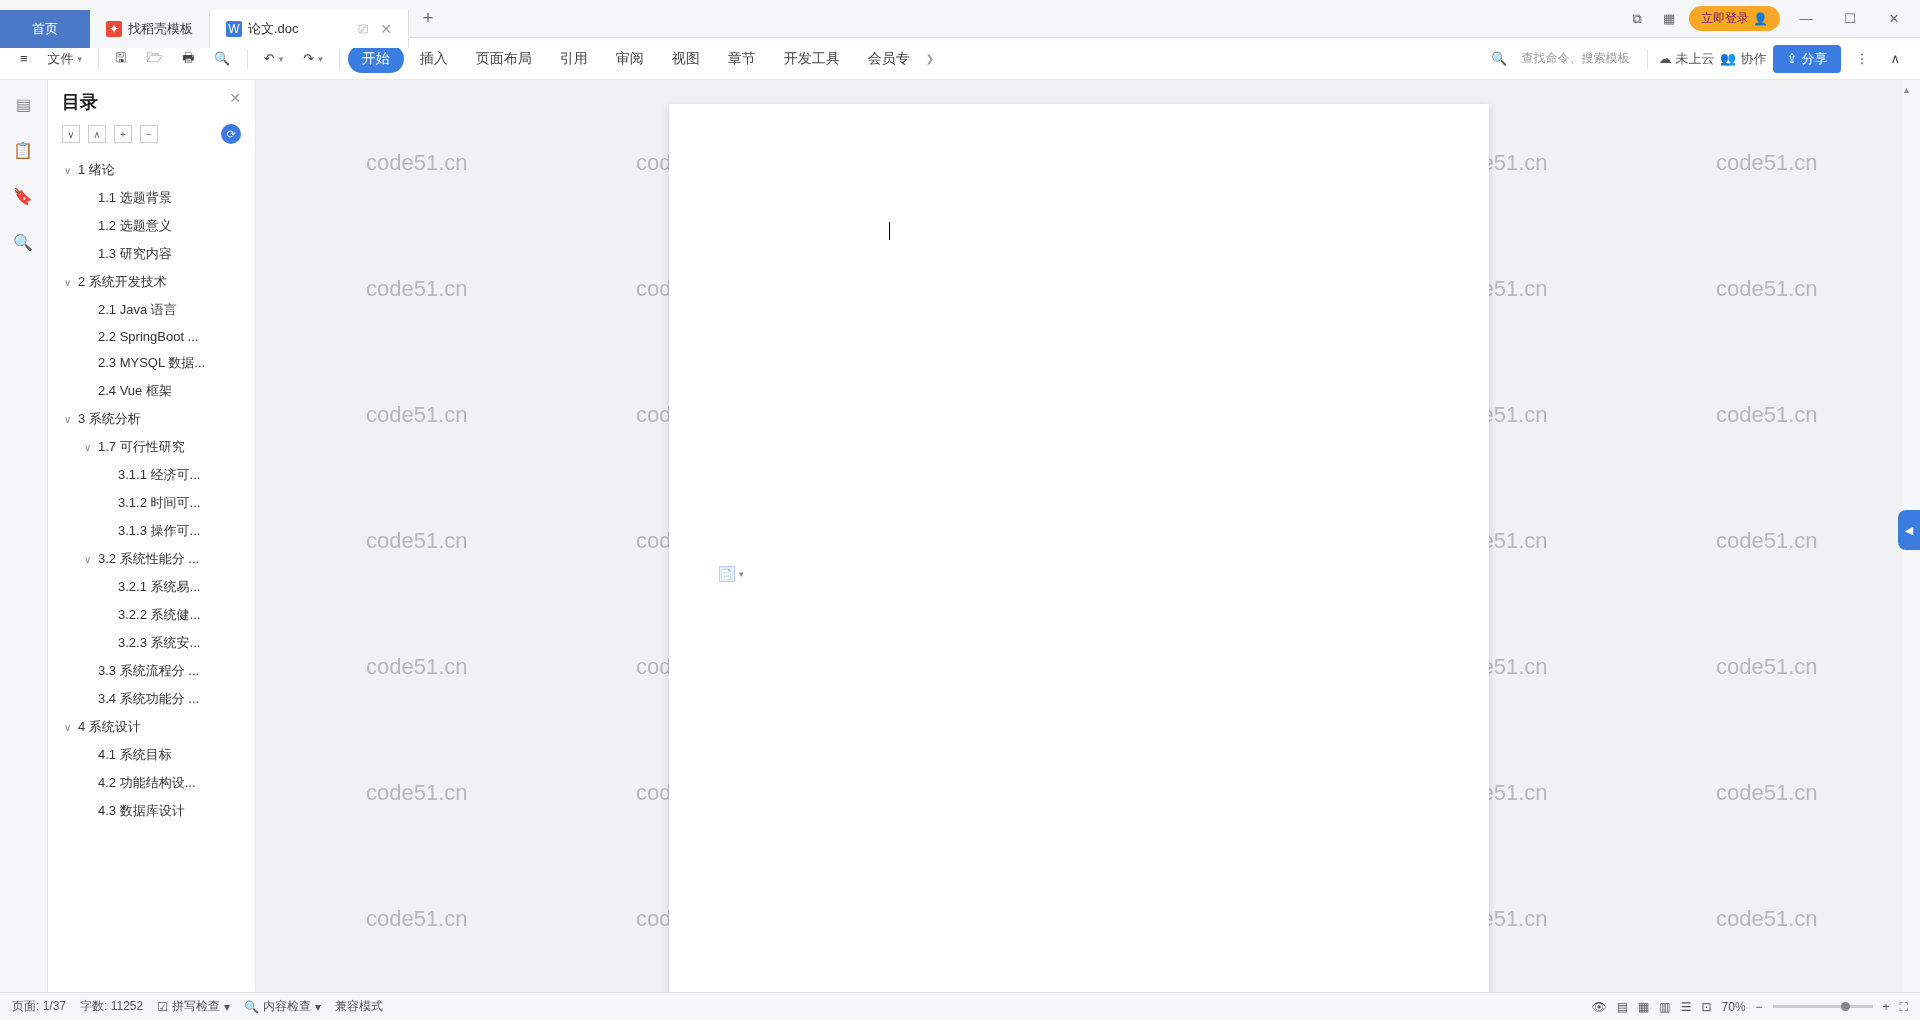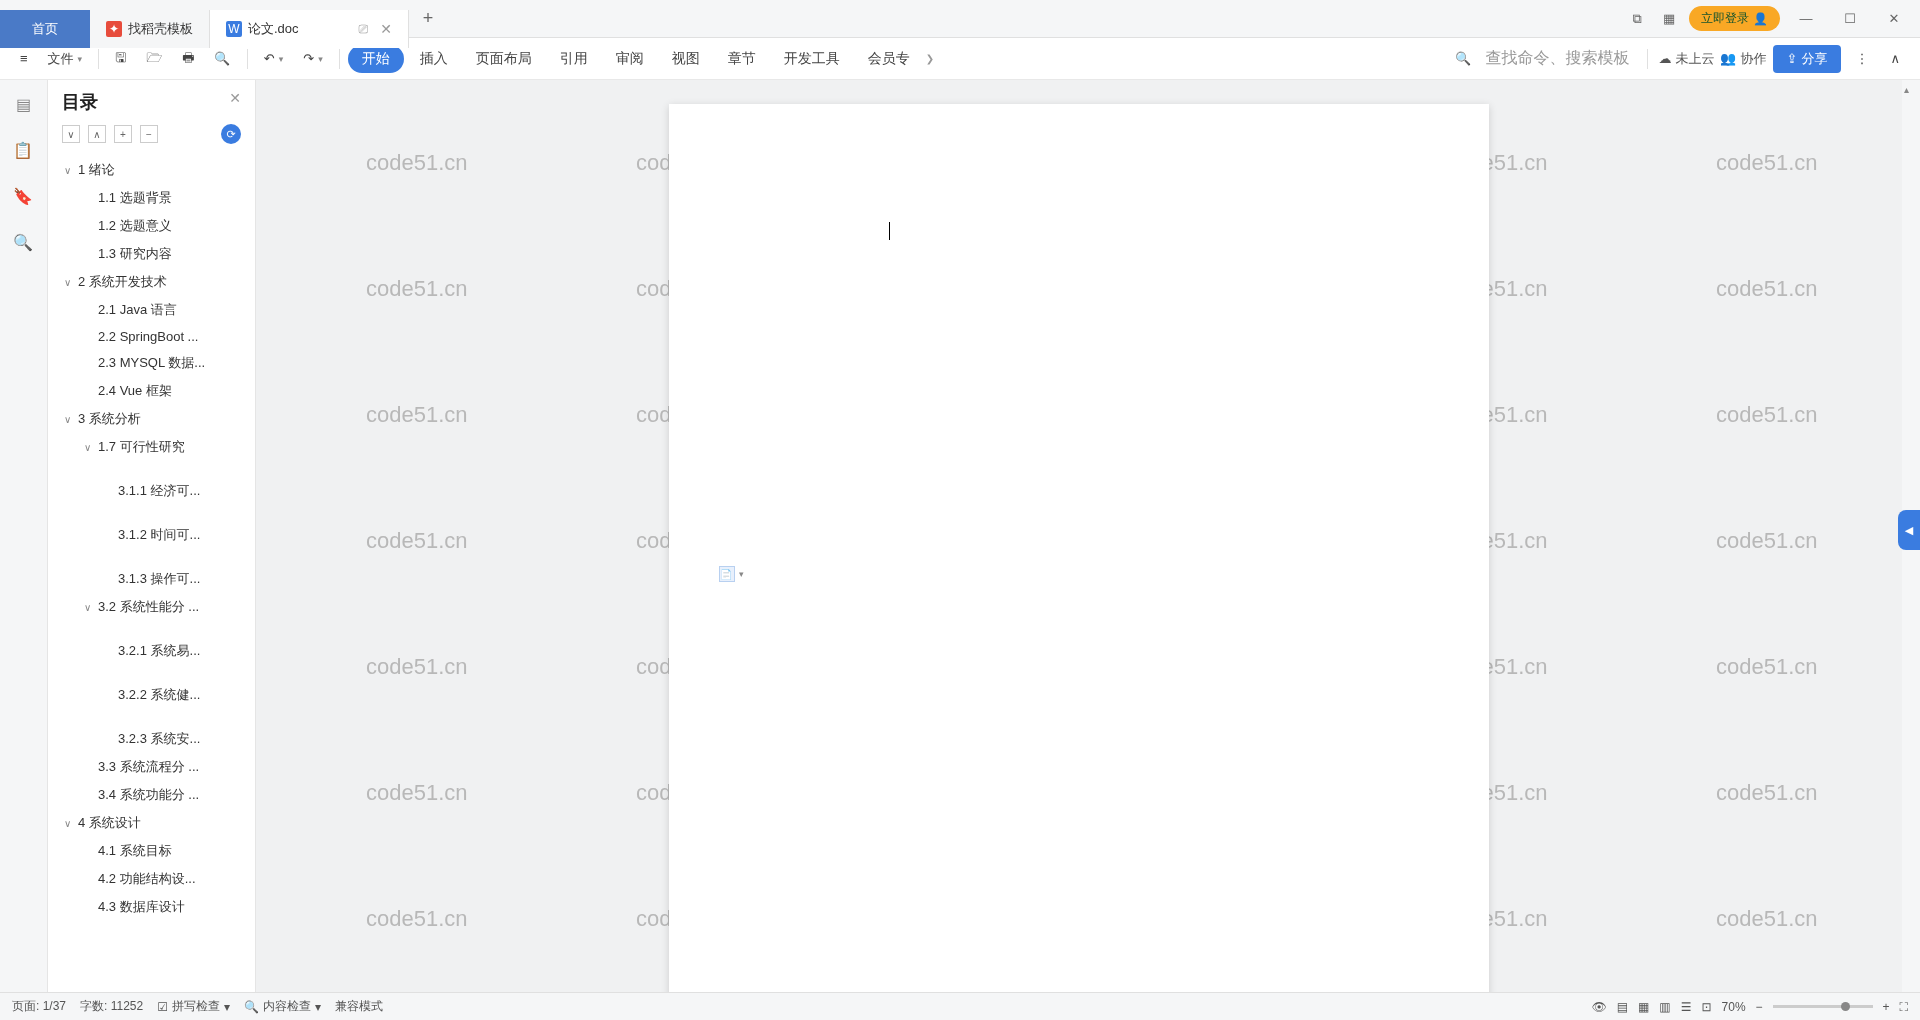--- a/index.html
+++ b/index.html
@@ -11,31 +11,31 @@
 .tab.home { background: #4a7ac7; color: #fff; width: 90px; justify-content: center; }
 .tab.normal { background: #f5f6f7; border-right: 1px solid #e0e0e0; }
 .tab.active { background: #fff; }
 .tab-icon { width: 16px; height: 16px; margin-right: 6px; display: inline-flex; align-items: center; justify-content: center; font-size: 12px; }
 .tab-icon.red { background: #e74c3c; color: #fff; border-radius: 2px; }
 .tab-icon.blue { background: #3a7ce0; color: #fff; border-radius: 2px; }
 .tab-close { margin-left: 12px; color: #999; font-size: 14px; }
 .tab-newbtn { width: 38px; display: flex; align-items: center; justify-content: center; color: #666; font-size: 18px; cursor: pointer; }
 .titlebar-right { margin-left: auto; display: flex; align-items: center; gap: 8px; padding-right: 8px; }
 .tb-icon { width: 24px; height: 24px; display: flex; align-items: center; justify-content: center; color: #666; cursor: pointer; }
-.login-btn { background: #f9a825; color: #14532d; padding: 4px 12px; border-radius: 14px; font-size: 12px; display: flex; align-items: center; gap: 4px; cursor: pointer; }
+.login-btn { background: #f9a825; color: #701a75; padding: 4px 12px; border-radius: 14px; font-size: 12px; display: flex; align-items: center; gap: 4px; cursor: pointer; }
 .win-btn { width: 36px; height: 28px; display: flex; align-items: center; justify-content: center; color: #666; cursor: pointer; }
 
 
 .toolbar { height: 42px; background: #fff; display: flex; align-items: center; padding: 0 12px; border-bottom: 1px solid #e8e8e8; gap: 4px; }
 .tb-btn { padding: 4px 8px; display: flex; align-items: center; gap: 4px; color: #444; cursor: pointer; font-size: 13px; border-radius: 3px; }
 .tb-sep { width: 1px; height: 20px; background: #e0e0e0; margin: 0 4px; }
 .menu-item { padding: 6px 12px; cursor: pointer; font-size: 14px; color: #444; }
 .menu-item.active { background: #3a7ce0; color: #fff; border-radius: 14px; padding: 5px 14px; }
 .toolbar-right { margin-left: auto; display: flex; align-items: center; gap: 6px; }
-.search-box { color: #999; font-size: 16px; padding: 4px 8px; cursor: text; }
+.search-box { color: #999; font-size: 12px; padding: 4px 8px; cursor: text; }
 .cloud-btn { display: flex; align-items: center; gap: 4px; color: #555; font-size: 13px; cursor: pointer; }
 .share-btn { background: #3a7ce0; color: #fff; padding: 5px 14px; border-radius: 4px; font-size: 13px; display: flex; align-items: center; gap: 4px; cursor: pointer; }
 
 
 .main { display: flex; height: calc(100% - 38px - 42px - 28px); }
 .leftbar { width: 48px; background: #f5f6f7; border-right: 1px solid #e5e5e5; display: flex; flex-direction: column; align-items: center; padding-top: 10px; gap: 18px; }
 .leftbar-icon { width: 28px; height: 28px; display: flex; align-items: center; justify-content: center; color: #888; cursor: pointer; font-size: 16px; }
 
 
 .outline { width: 208px; background: #fff; border-right: 1px solid #e5e5e5; display: flex; flex-direction: column; }
@@ -43,21 +43,21 @@
 .outline-title { font-size: 18px; font-weight: 600; color: #222; }
 .outline-close { margin-left: auto; color: #999; cursor: pointer; font-size: 14px; }
 .outline-tools { padding: 4px 14px 8px; display: flex; align-items: center; gap: 8px; }
 .ot-btn { width: 18px; height: 18px; border: 1px solid #ccc; display: flex; align-items: center; justify-content: center; font-size: 10px; color: #666; cursor: pointer; }
 .ot-badge { margin-left: auto; width: 20px; height: 20px; background: #3a7ce0; border-radius: 50%; color: #fff; display: flex; align-items: center; justify-content: center; font-size: 11px; cursor: pointer; }
 .outline-list { flex: 1; overflow-y: auto; padding: 4px 0; }
 .ol-item { padding: 5px 8px 5px 20px; font-size: 13px; color: #333; cursor: pointer; white-space: nowrap; overflow: hidden; text-overflow: ellipsis; display: flex; align-items: center; }
 .ol-chev { width: 14px; display: inline-block; color: #888; font-size: 10px; }
 .ol-item.lvl1 { padding-left: 16px; }
 .ol-item.lvl2 { padding-left: 36px; }
-.ol-item.lvl3 { padding-left: 56px; margin-top: 16px; }
+.ol-item.lvl3 { padding-left: 56px; }
 
 
 .canvas { flex: 1; background: #f0f1f2; overflow: auto; position: relative; display: flex; justify-content: center; padding-top: 24px; }
 .page { width: 820px; min-height: 1100px; background: #fff; box-shadow: 0 2px 8px rgba(0,0,0,0.15); padding: 90px 100px; position: relative; }
 .watermark-layer { position: absolute; inset: 0; pointer-events: none; }
 .wm { position: absolute; color: #b8b8b8; font-size: 22px; white-space: nowrap; }
 .red-banner { color: #e63e2f; font-size: 30px; text-align: center; margin-top: 260px; letter-spacing: 1px; }
 .design-title { text-align: center; font-size: 15px; margin-top: 70px; }
 .design-title .underline { text-decoration: underline; }
 .cursor { display: inline-block; width: 1px; height: 18px; background: #000; margin-top: 28px; margin-left: 120px; }

